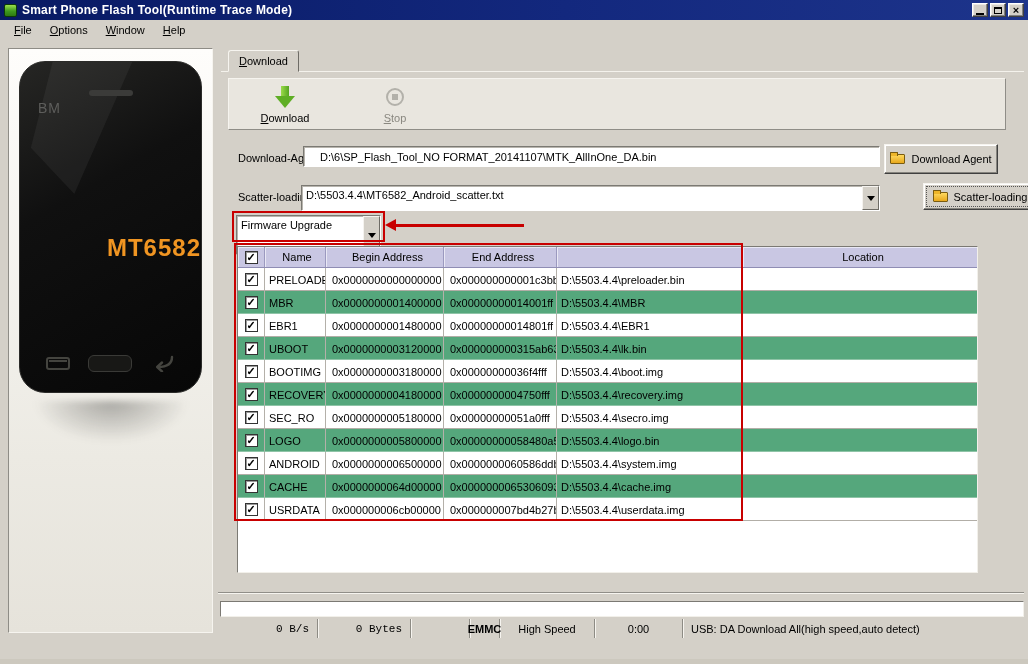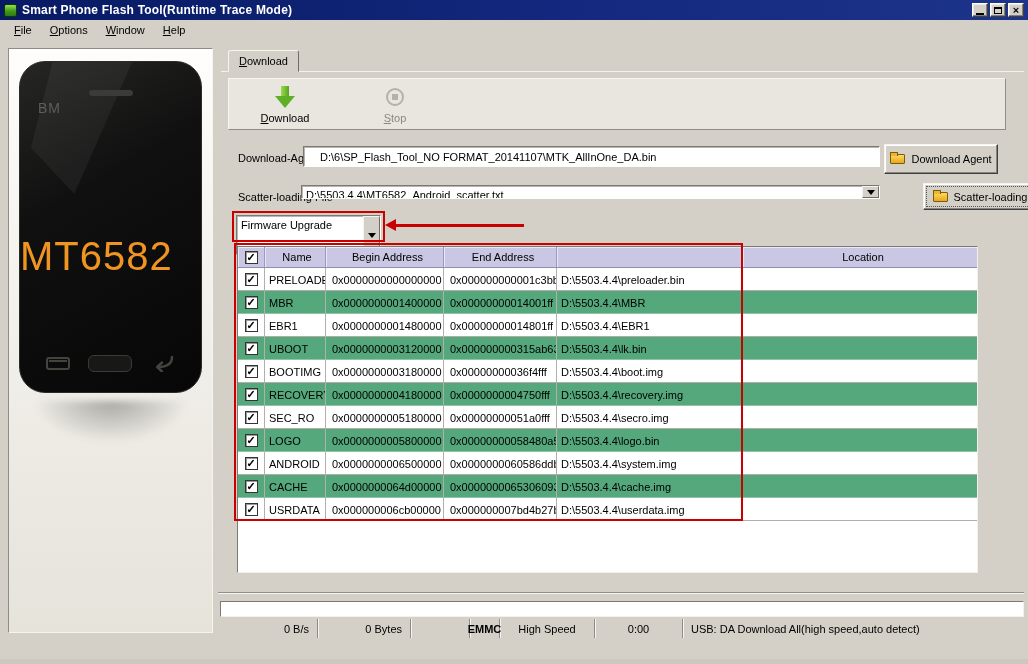--- a/index.html
+++ b/index.html
@@ -36,22 +36,22 @@
     background:linear-gradient(#fefdfb,#eceae3 70%,#e6e3db);
     border:1px solid; border-color:#8e8c86 #f6f4ef #f6f4ef #8e8c86; }
   .phone { position:absolute; left:10px; top:12px; width:183px; height:332px;
     background:linear-gradient(150deg,#262624 0%,#101010 38%,#070707 100%);
     border:1px solid #2b2b29; border-radius:26px; }
   .phone::before { content:""; position:absolute; inset:0; border-radius:26px;
     background:rgba(255,255,255,.05); clip-path:polygon(18% 0,62% 0,30% 40%,6% 26%); }
   .speaker { position:absolute; left:50%; top:28px; transform:translateX(-50%);
     width:44px; height:6px; background:#3b3b39; border-radius:3px; }
   .phone-brand { position:absolute; left:18px; top:38px; color:#5e5e5c; font-size:14px; letter-spacing:1px; }
-  .phone-model { position:absolute; left:0; right:0; top:172px; text-align:left;
-    color:#f09522; font-size:40px; font-weight:normal; letter-spacing:1px; }
+  .phone-model { position:absolute; left:0; right:0; top:172px; text-align:right;
+    color:#f09522; font-size:24px; font-weight:bold; letter-spacing:1px; }
   .phone-keys { position:absolute; left:0; right:0; bottom:18px; height:22px;
     display:flex; align-items:center; justify-content:space-between; padding:0 26px; }
   .key-menu { width:24px; height:13px; border:2px solid #44443f; border-radius:3px; position:relative; }
   .key-menu::after { content:""; position:absolute; left:1px; right:1px; top:1px; height:2px; background:#44443f; }
   .key-home { width:44px; height:17px; background:#181816; border:1px solid #3a3a37; border-radius:6px; }
   .phone-shadow { position:absolute; left:24px; top:352px; width:156px; height:42px;
     background:radial-gradient(ellipse at 50% 0,rgba(40,40,38,.35),rgba(0,0,0,0) 70%); filter:blur(3px); }
 
   
   .tab-line { position:absolute; left:221px; top:71px; width:803px; height:1px; background:#f4f2ec; }
@@ -124,21 +124,21 @@
   .checkbox .mark { font-size:11px; font-weight:bold; line-height:10px; margin-top:-1px; }
 
   
   .etched { position:absolute; left:218px; top:592px; width:806px; height:2px;
     border-top:1px solid #908e88; border-bottom:1px solid #f6f4ef; }
   .progress { position:absolute; left:220px; top:601px; width:804px; height:16px; background:#fff;
     border:1px solid; border-color:#7b7973 #f2f0ea #f2f0ea #7b7973; }
   .statusbar { position:absolute; left:218px; top:619px; width:810px; height:19px; display:flex; }
   .seg { height:100%; display:flex; align-items:center; border-right:1px solid #8d8b84;
     box-shadow:1px 0 0 #f6f4ef; padding:0 8px; }
-  .seg.right { justify-content:flex-end; }
+  .seg.right { justify-content:flex-end;font-family:Liberation Mono, monospace; }
   .seg.center { justify-content:center; padding:0 2px; }
   .seg.bold { font-weight:bold; }
   .seg.last { flex:1; border-right:none; box-shadow:none; }
   .bottom-strip { position:absolute; left:0; bottom:0; width:1028px; height:5px; background:#ccc8be; }
 </style>
 </head>
 <body>
 
 <div id="window">
 
@@ -202,21 +202,21 @@
   </div>
 
   <span class="fld-label" style="left:238px; top:152px;">Download-Agent</span>
   <input class="textbox" style="left: 303px; top: 146px; width: 577px; height: 21px;" readonly="" value="D:\6\SP_Flash_Tool_NO FORMAT_20141107\MTK_AllInOne_DA.bin">
   <div class="push-btn" style="left:884px; top:144px; width:114px; height:30px;">
     <span class="folder"></span>
     <span>Download Agent</span>
   </div>
 
   <span class="fld-label" style="left:238px; top:191px;">Scatter-loading File</span>
-  <div class="combo" style="left:301px; top:185px; width:579px; height:14px;">
+  <div class="combo" style="left:301px; top:185px; width:579px; height:26px;">
     <span class="val">D:\5503.4.4\MT6582_Android_scatter.txt</span>
     <span class="dd-btn">
         <span class="dd-tri"></span>
       </span>
   </div>
   <div class="push-btn focused" style="left:884px; top:183px; width:114px; height:27px;margin-left:39px;">
     <span class="folder"></span>
     <span>Scatter-loading</span>
   </div>
 

